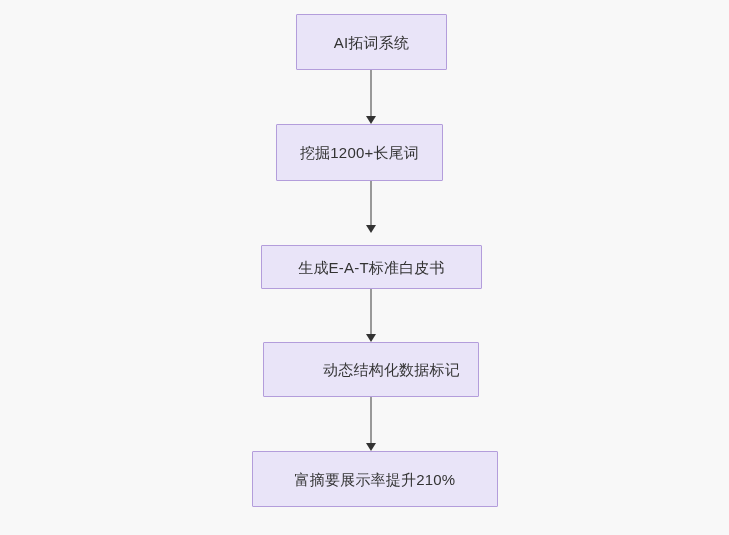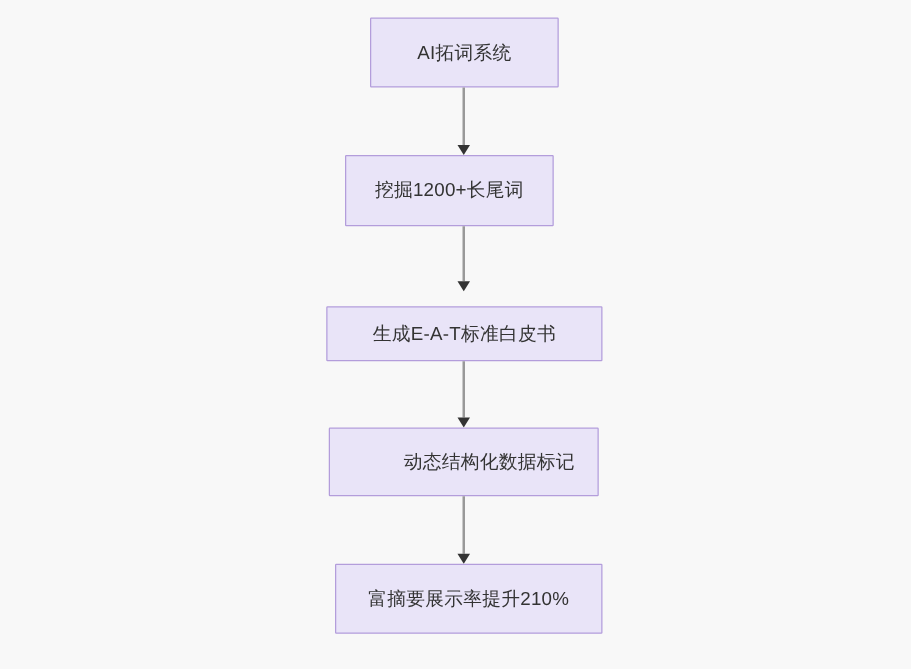--- a/index.html
+++ b/index.html
@@ -94,17 +94,17 @@
 
   <div class="node" style="left:263px; top:342px; width:216px; height:55px;padding-left:41px;">
     <span class="node-label">动态结构化数据标记</span>
   </div>
 
   <div class="edge" style="left:371px; top:397px;">
     <div class="edge-line" style="height:46px;"></div>
     <div class="edge-head" style="top:46px;"></div>
   </div>
 
-  <div class="node" style="left:268px; top:451px; width:214px; height:56px;">
+  <div class="node" style="left:252px; top:451px; width:246px; height:56px;">
     <span class="node-label">富摘要展示率提升210%</span>
   </div>
 
 </div>
 
 </body></html>

